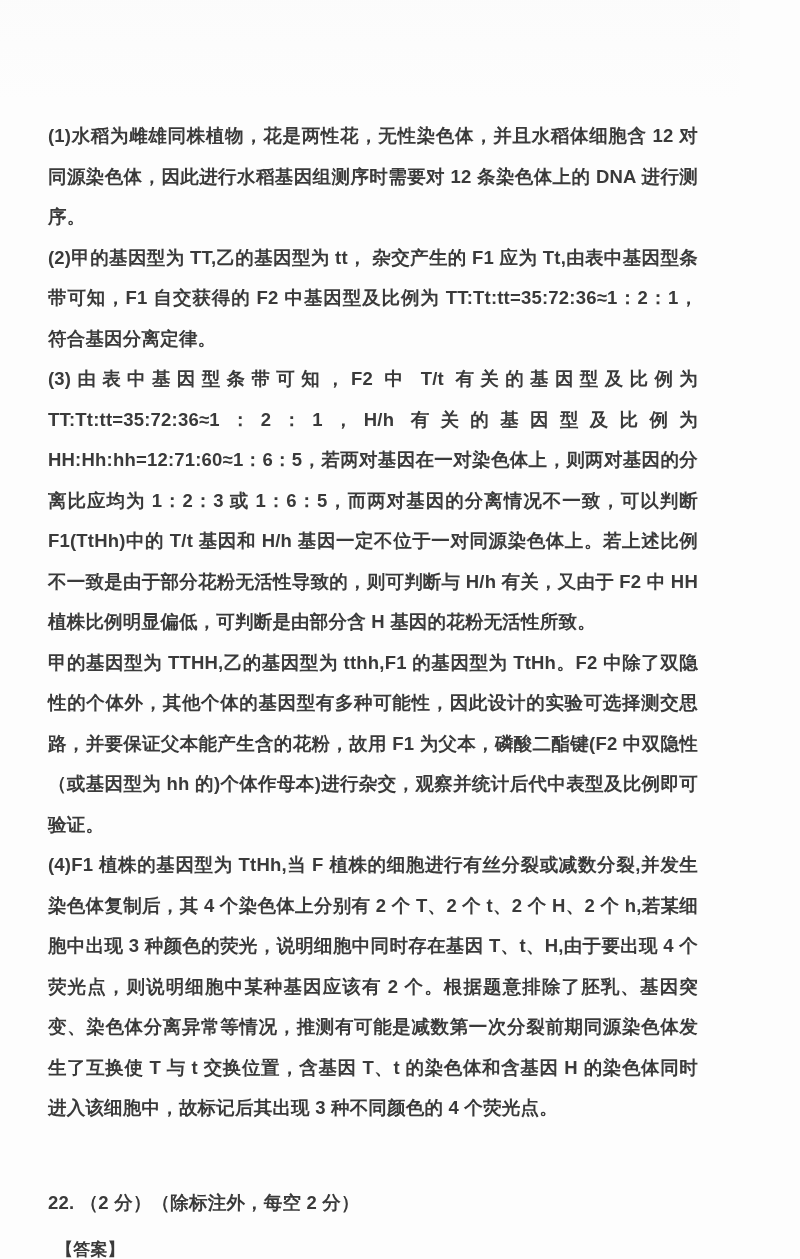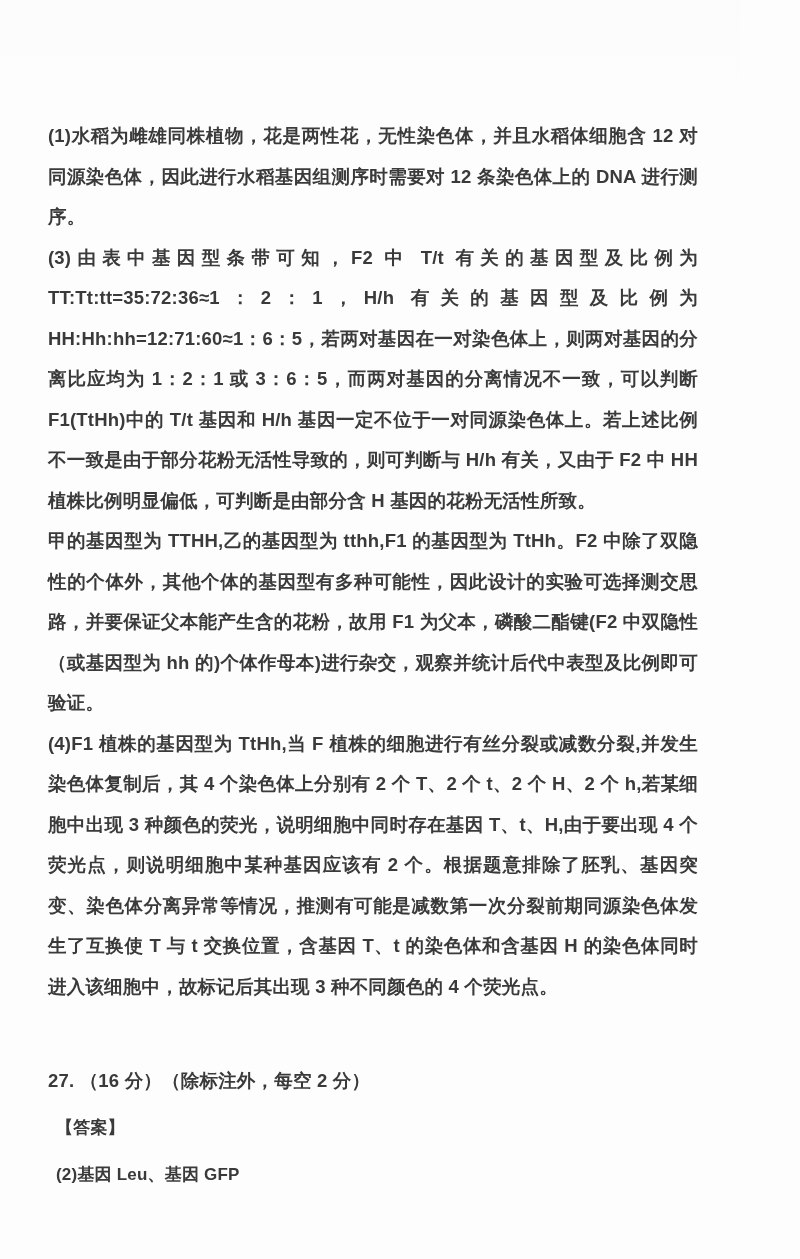--- a/index.html
+++ b/index.html
@@ -50,25 +50,26 @@
     letter-spacing: 0.2px;
   }
 </style>
 </head>
 <body>
 
 <div class="page">
 
   <section>
     <p class="ans-paragraph">(1)水稻为雌雄同株植物，花是两性花，无性染色体，并且水稻体细胞含 12 对同源染色体，因此进行水稻基因组测序时需要对 12 条染色体上的 DNA 进行测序。</p>
-    <p class="ans-paragraph">(3)由表中基因型条带可知，F2 中 T/t 有关的基因型及比例为 TT:Tt:tt=35:72:36≈1：2：1，H/h 有关的基因型及比例为 HH:Hh:hh=12:71:60≈1：6：5，若两对基因在一对染色体上，则两对基因的分离比应均为 1：2：1 或 3：6：5，而两对基因的分离情况不一致，可以判断 F1(TtHh)中的 T/t 基因和 H/h 基因一定不位于一对同源染色体上。若上述比例不一致是由于部分花粉无活性导致的，则可判断与 H/h 有关，又由于 F2 中 HH 植株比例明显偏低，可判断是由部分含 H 基因的花粉无活性所致。</p>
+    <p class="ans-paragraph">(2)甲的基因型为 TT,乙的基因型为 tt， 杂交产生的 F1 应为 Tt,由表中基因型条带可知，F1 自交获得的 F2 中基因型及比例为 TT:Tt:tt=35:72:36≈1：2：1，符合基因分离定律。</p>
+    <p class="ans-paragraph">(3)由表中基因型条带可知，F2 中 T/t 有关的基因型及比例为 TT:Tt:tt=35:72:36≈1：2：1，H/h 有关的基因型及比例为 HH:Hh:hh=12:71:60≈1：6：5，若两对基因在一对染色体上，则两对基因的分离比应均为 1：2：3 或 1：6：5，而两对基因的分离情况不一致，可以判断 F1(TtHh)中的 T/t 基因和 H/h 基因一定不位于一对同源染色体上。若上述比例不一致是由于部分花粉无活性导致的，则可判断与 H/h 有关，又由于 F2 中 HH 植株比例明显偏低，可判断是由部分含 H 基因的花粉无活性所致。</p>
     <p class="ans-paragraph">甲的基因型为 TTHH,乙的基因型为 tthh,F1 的基因型为 TtHh。F2 中除了双隐性的个体外，其他个体的基因型有多种可能性，因此设计的实验可选择测交思路，并要保证父本能产生含的花粉，故用 F1 为父本，磷酸二酯键(F2 中双隐性（或基因型为 hh 的)个体作母本)进行杂交，观察并统计后代中表型及比例即可验证。</p>
     <p class="ans-paragraph">(4)F1 植株的基因型为 TtHh,当 F 植株的细胞进行有丝分裂或减数分裂,并发生染色体复制后，其 4 个染色体上分别有 2 个 T、2 个 t、2 个 H、2 个 h,若某细胞中出现 3 种颜色的荧光，说明细胞中同时存在基因 T、t、H,由于要出现 4 个荧光点，则说明细胞中某种基因应该有 2 个。根据题意排除了胚乳、基因突变、染色体分离异常等情况，推测有可能是减数第一次分裂前期同源染色体发生了互换使 T 与 t 交换位置，含基因 T、t 的染色体和含基因 H 的染色体同时进入该细胞中，故标记后其出现 3 种不同颜色的 4 个荧光点。</p>
   </section>
 
   <section>
-    <p class="q22-heading">27. （16 分）（除标注外，每空 2 分）</p>
+    <p class="q22-heading">22. （2 分）（除标注外，每空 2 分）</p>
     <p class="ans-line">【答案】</p>
     <p class="ans-line">(2)基因 Leu、基因 GFP</p>
 
   </section>
 
 </div>
 
 </body></html>

